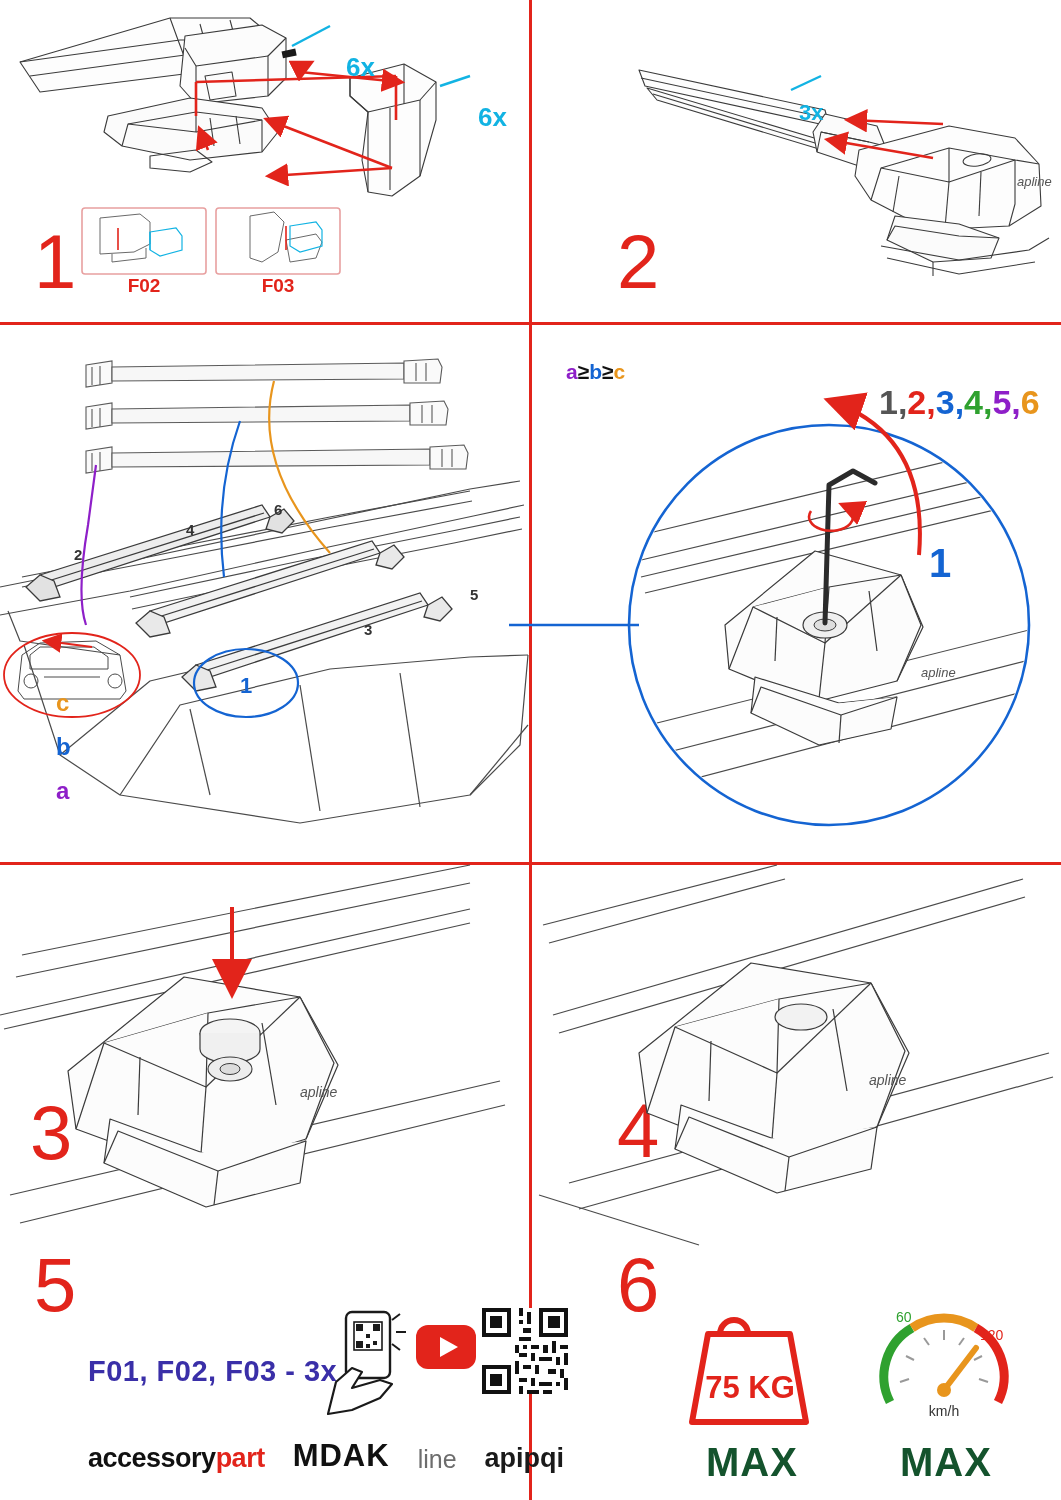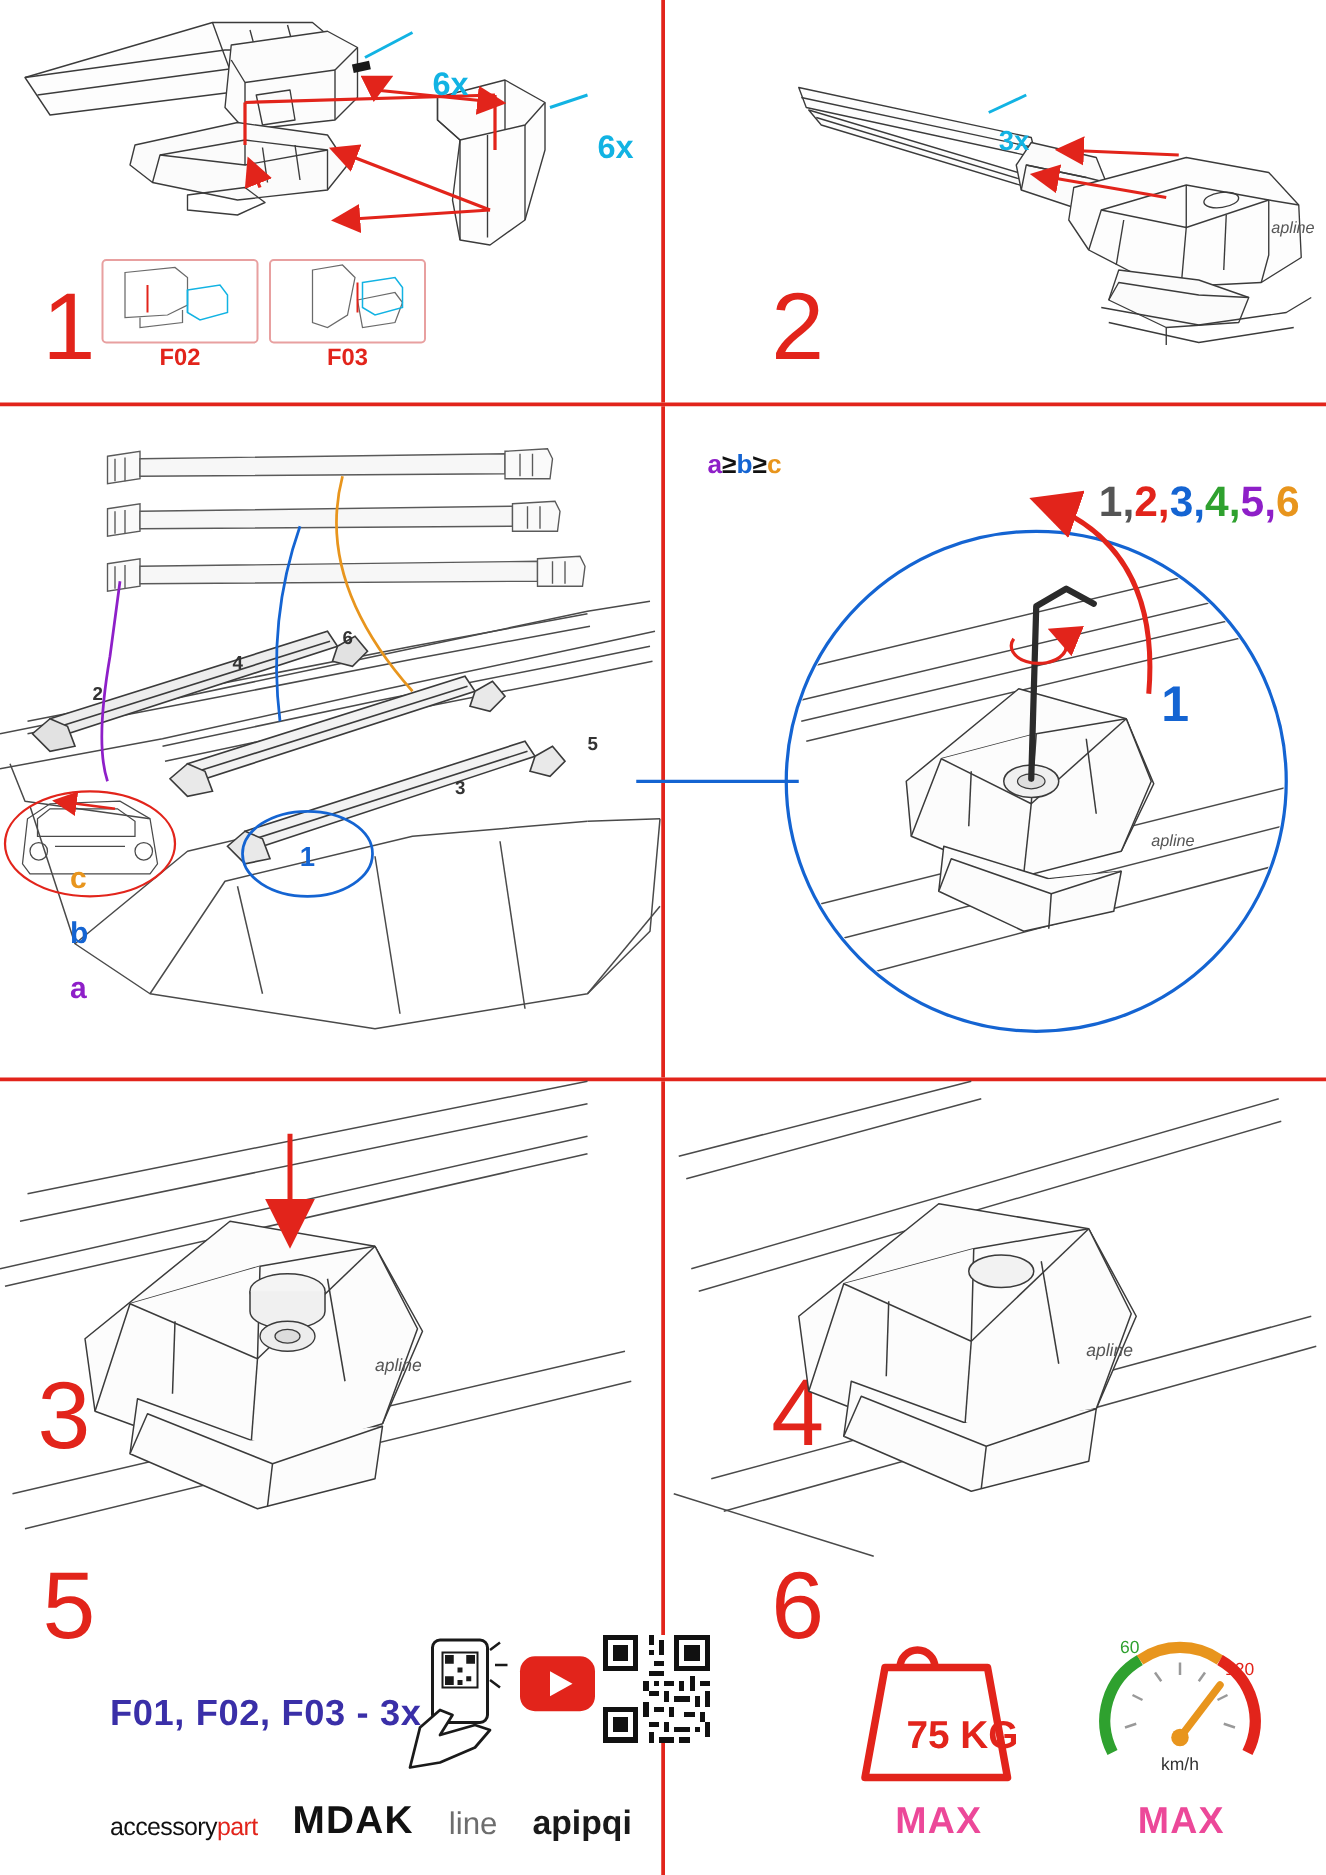--- a/index.html
+++ b/index.html
@@ -15,27 +15,27 @@
   .red{color:#e2241b;}
   .blue{color:#1464d2;}
   .purple{color:#8e1fc8;}
   .orange{color:#e8951d;}
   .green{color:#2fa12f;}
 
   
   .footer-left{position:absolute;left:88px;top:1355px;width:520px;}
   .codes{font-size:29px;font-weight:700;color:#3a2fa8;letter-spacing:.5px;}
   .brandrow{position:absolute;left:88px;top:1438px;display:flex;align-items:flex-end;gap:28px;}
-  .brand{font-size:20px;font-weight:400;letter-spacing:-.5px;}
+  .brand{font-size:27px;font-weight:700;letter-spacing:-.5px;}
   .brand .bk{color:#111;}
   .brand .rd{color:#e2241b;}
   .mdak{font-size:31px;font-weight:700;color:#111;letter-spacing:1px;}
   .ipqi{font-size:25px;font-weight:400;color:#6d6d6d;letter-spacing:0;}
   .apline{font-size:27px;font-weight:700;}
-  .maxlabel{position:absolute;font-size:30px;font-weight:700;color:#ec4899;letter-spacing:1px;}
+  .maxlabel{position:absolute;font-size:40px;font-weight:700;color:#14532d;letter-spacing:1px;}
   .kg{font-size:31px;font-weight:700;color:#e2241b;}
   .abc{position:absolute;font-size:24px;font-weight:700;}
   .seq{position:absolute;font-size:34px;font-weight:700;text-align:center;}
 </style>
 </head>
 <body>
 
 <div class="sheet">
 
   <div class="divider" style="top:322px;"></div>
@@ -499,21 +499,21 @@
     <div class="ipqi">line</div>
     <div class="apline">
       <span class="bk">ap</span><span class="rd">ipqi</span>
     </div>
   </div>
 
   <svg style="position:absolute;left:686px;top:1300px;" width="126" height="130" viewBox="0 0 126 130">
     <path d="M34 34 a14 14 0 0 1 28 0" fill="none" stroke="#e2241b" stroke-width="6"></path>
     <path d="M22 34 L104 34 L120 122 L6 122 Z" fill="#fff" stroke="#e2241b" stroke-width="6" stroke-linejoin="round"></path>
   </svg>
-  <div class="kg" style="position:absolute;left:700px;top:1370px;width:100px;text-align:center;margin-left:20px;">75 KG</div>
+  <div class="kg" style="position:absolute;left:700px;top:1370px;width:100px;text-align:center;">75 KG</div>
   <div class="maxlabel" style="left:706px;top:1440px;width:90px;text-align:center;">MAX</div>
 
   <svg style="position:absolute;left:876px;top:1294px;" width="136" height="130" viewBox="0 0 136 130">
     <path d="M14 108 A56 56 0 0 1 36 34" fill="none" stroke="#2fa12f" stroke-width="9"></path>
     <path d="M36 34 A56 56 0 0 1 100 34" fill="none" stroke="#e8951d" stroke-width="9"></path>
     <path d="M100 34 A56 56 0 0 1 122 108" fill="none" stroke="#e2241b" stroke-width="9"></path>
     <g stroke="#999" stroke-width="2">
       <path d="M24 88 L33 85"></path>
         <path d="M30 62 L38 66"></path>
         <path d="M48 44 L53 51"></path>

